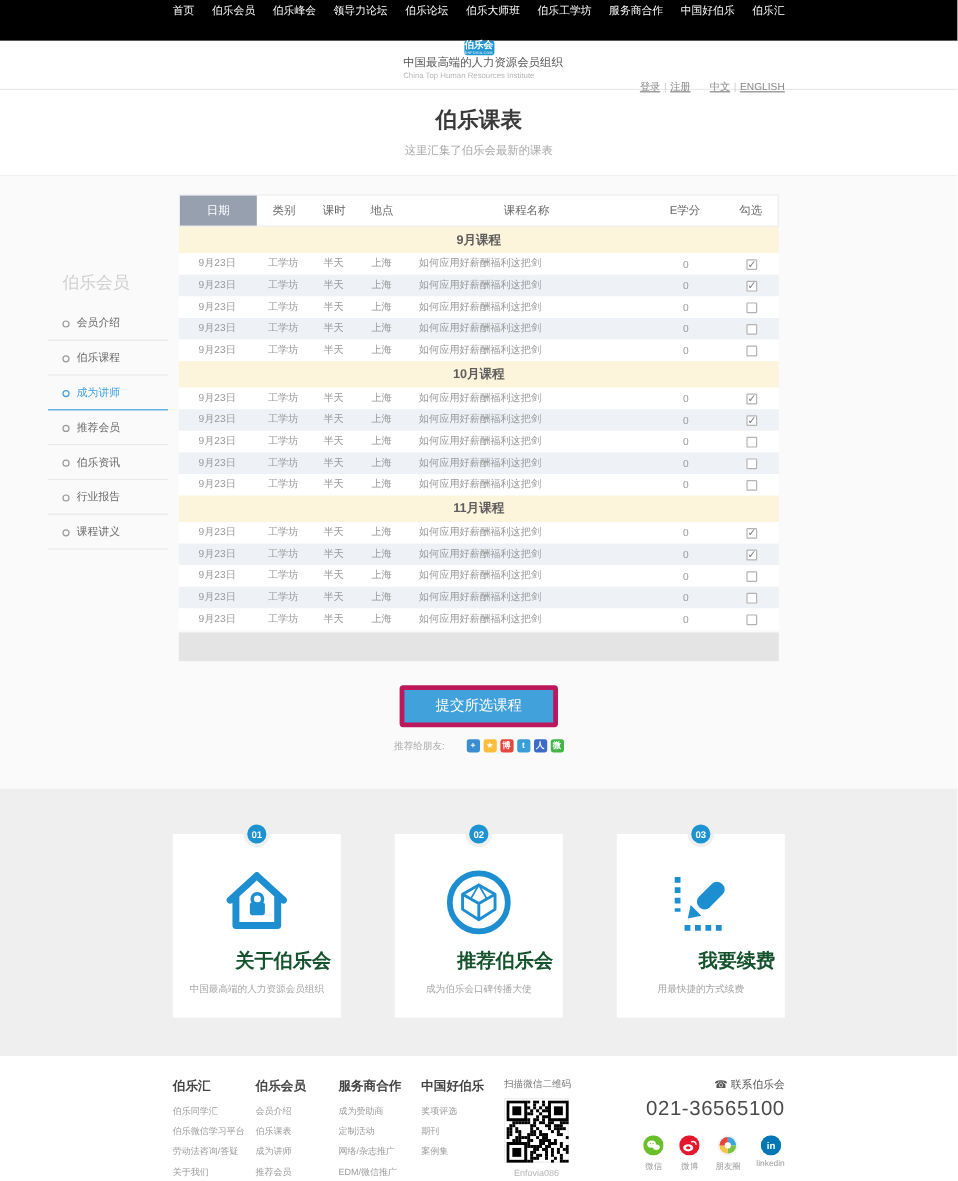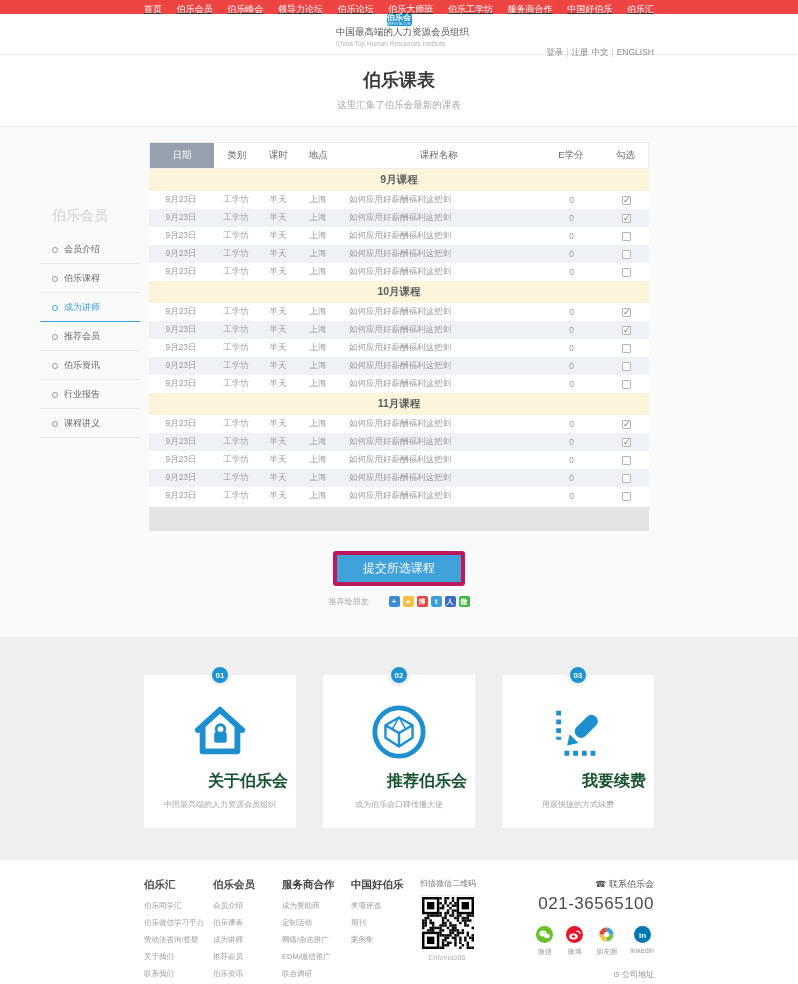--- a/index.html
+++ b/index.html
@@ -1,34 +1,34 @@
 <!DOCTYPE html>
 <html><head>
 <meta charset="utf-8">
 <style>
   * { margin:0; padding:0; box-sizing:border-box; }
   html,body { width:798px; background:#fff; font-family:"Liberation Sans","DejaVu Sans",sans-serif; color:#333; }
   body { min-height:984px; }
   .container { width:510px; margin:0 auto; }
 
   
-  .topnav { background:#ef4444; height:14px;text-decoration:underline; }
+  .topnav { background:#000000; height:34px; }
   .topnav .inner { display:flex; justify-content:space-between; align-items:center; height:18px; }
   .nav-item { color:#fff; font-size:9px; text-decoration:none; cursor:pointer; white-space:nowrap; }
 
   
   .site-header { background:#fff; height:41px; border-bottom:1px solid #e9e9e9; }
   .site-header .inner { display:flex; align-items:center; height:100%;flex-direction:column; }
   .logo-box { width:25px; height:25px; background:#2095d2; border-radius:2px; color:#fff; display:flex; flex-direction:column; align-items:center; justify-content:center; line-height:1; }
   .logo-box .lt { font-size:8px; font-weight:bold; }
   .logo-box .ls { font-size:3px; margin-top:1px; letter-spacing:.2px; }
   .tagline { margin-left:7px; }
   .tagline .cn { font-size:9.5px; color:#555; }
   .tagline .en { font-size:6.5px; color:#b5b5b5; margin-top:1px; }
-  .header-right { margin-left:auto; font-size:8.5px; color:#888; display:flex; gap:3px; }
+  .header-right { margin-left:auto; font-size:8.5px; color:#888; display:flex; gap:16px;text-decoration:underline; }
   .header-right a { color:#888; text-decoration:none; cursor:pointer; }
   .sep { color:#ccc; margin:0 3px; }
 
   
   .page-head { background:#fff; padding:13px 0 14px; border-bottom:1px solid #ececec; text-align:center; }
   .page-title { font-size:18px; font-weight:bold; color:#3a3a3a; }
   .page-sub { font-size:9.5px; color:#a7a7a7; margin-top:7px; }
 
   
   .main { background:#fafafa; position:relative; padding:15px 0 30px; }
@@ -59,21 +59,21 @@
   
   .submit-wrap { text-align:center; margin-top:20px; }
   .submit-btn { display:inline-block; background:#41a1da; border:4px solid #be185d; border-radius:3px; color:#fff; font-size:12px; padding:5px 26px; cursor:pointer; }
   .share-row { display:flex; justify-content:center; align-items:center; gap:16px; margin-top:10px; }
   .share-label { font-size:8px; color:#aaa; margin-right:2px; }
   .share-ic { width:11px; height:11px; border-radius:2px; color:#fff; font-size:7px; line-height:11px; text-align:center; cursor:pointer; font-weight:bold; }
 
   
   .features { background:#efefef; padding:38px 0 32px; }
   .features .inner { display:flex; justify-content:space-between; }
-  .card { background:#fff; width:152px; padding:26px 8px 18px; position:relative; text-align:center; cursor:pointer; }
+  .card { background:#fff; width:140px; padding:26px 8px 18px; position:relative; text-align:center; cursor:pointer; }
   .badge { position:absolute; top:-11px; left:50%; transform:translateX(-50%); width:22px; height:22px; border-radius:50%; background:#1d93d2; border:3px solid #efefef; color:#fff; font-size:8px; font-weight:bold; display:flex; align-items:center; justify-content:center; }
   .card .ic { height:62px; display:flex; align-items:center; justify-content:center; }
   .card-title { font-size:16px; font-weight:bold; color:#14532d; margin-top:8px;text-align:right; }
   .card-sub { font-size:8px; color:#a5a5a5; margin-top:7px; }
 
   
   .footer { background:#fff; padding:18px 0 20px; }
   .footer .inner { display:flex; }
   .fcol { width:67px; margin-right:2px; }
   .fcol-title { font-size:10.5px; font-weight:bold; color:#444; margin-bottom:9px; }

